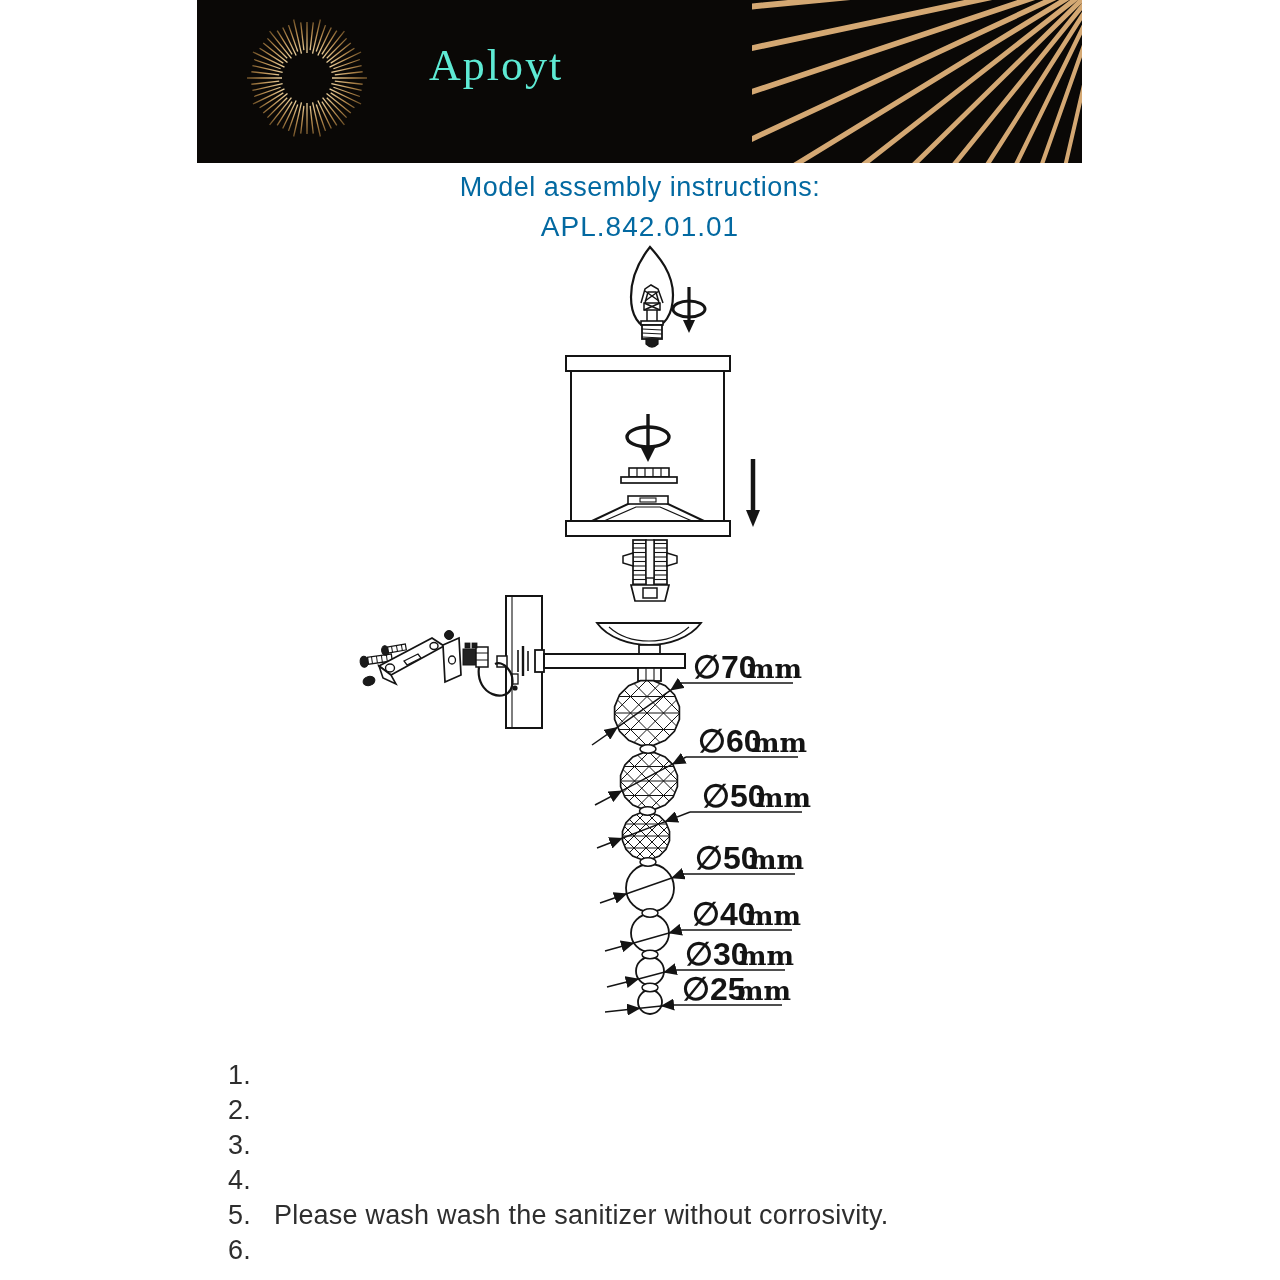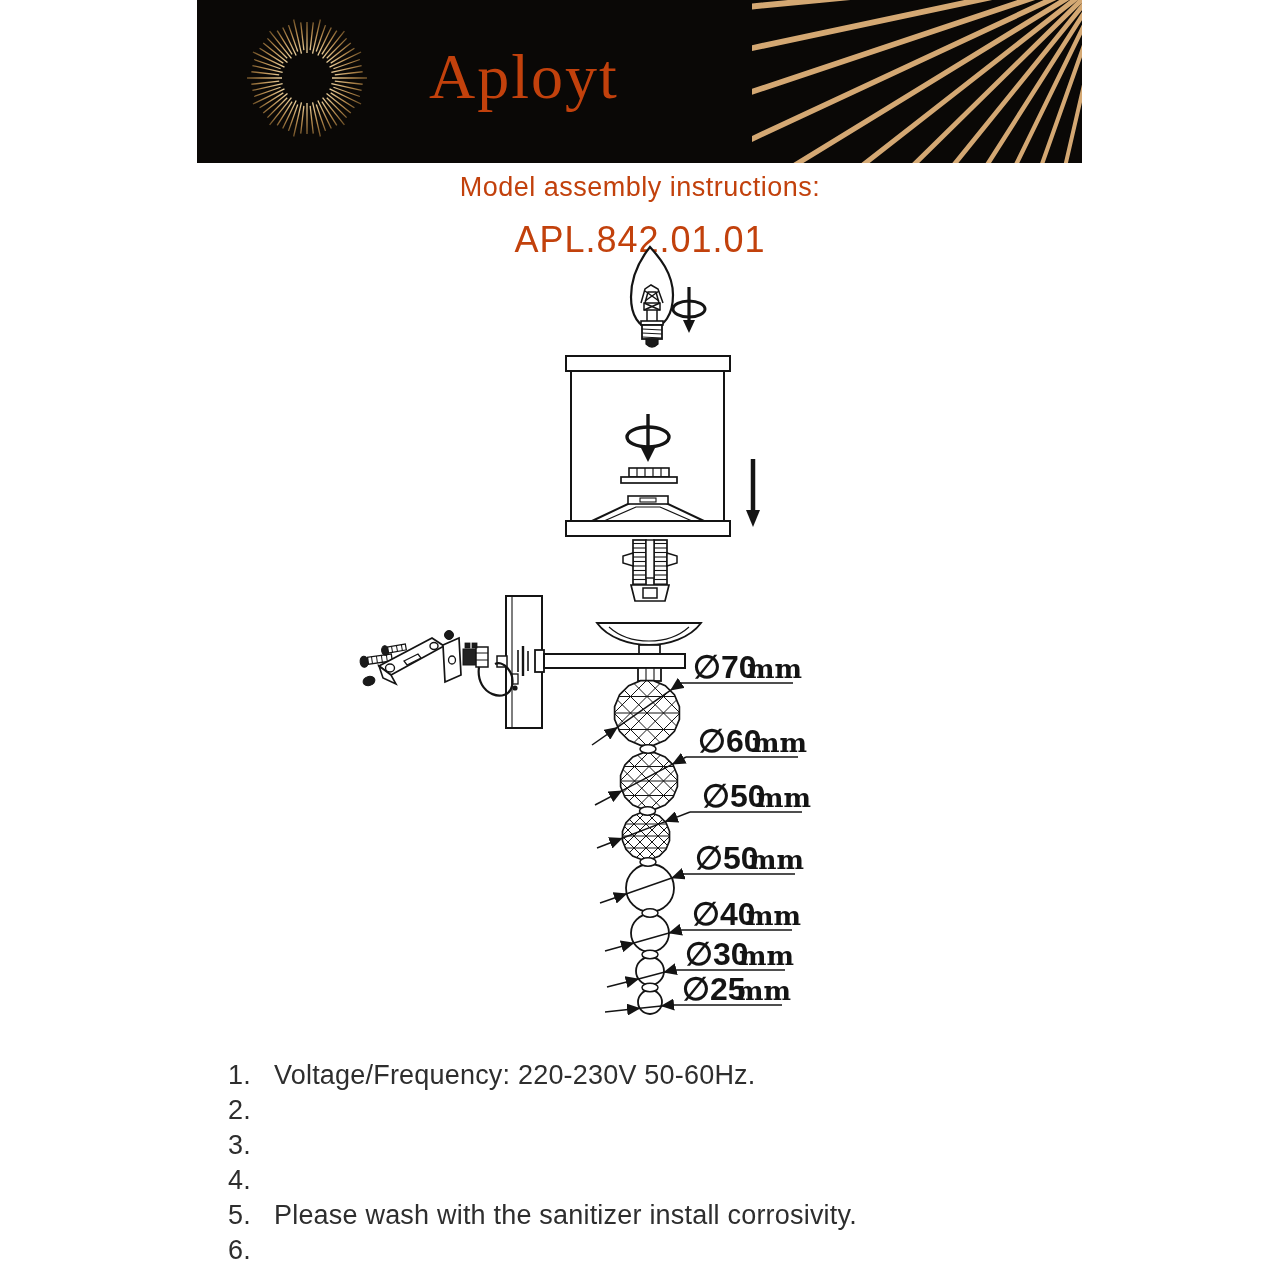--- a/index.html
+++ b/index.html
@@ -3,28 +3,28 @@
 <meta charset="utf-8">
 <style>
   html,body{margin:0;padding:0;background:#fff;}
   .page{position:relative;width:1280px;height:1280px;background:#ffffff;
         font-family:"Liberation Sans",sans-serif;overflow:hidden;}
 
   
   .banner{position:absolute;left:197px;top:0;width:885px;height:163px;
           background:#0a0806;overflow:hidden;}
   .banner .brand{position:absolute;left:232px;top:40px;font-family:"Liberation Serif",serif;
-          font-size:64px;font-weight:500;letter-spacing:2px;color:#c2410c;}
+          font-size:44px;font-weight:500;letter-spacing:2px;color:#5eead4;}
   .logo-svg{position:absolute;left:48px;top:4px;}
   .rays-svg{position:absolute;right:0;top:0;}
 
   
-  .title-wrap{position:absolute;left:0;top:172px;width:1280px;text-align:center;color:#c2410c;}
+  .title-wrap{position:absolute;left:0;top:172px;width:1280px;text-align:center;color:#0369a1;}
   .title-line1{font-size:27px;font-weight:500;letter-spacing:.5px;}
-  .title-line2{font-size:36px;font-weight:500;letter-spacing:1px;margin-top:16px;}
+  .title-line2{font-size:28px;font-weight:500;letter-spacing:1px;margin-top:8px;}
 
   
   .diagram{position:absolute;left:0;top:0;}
   .dim-val{font-family:"Liberation Sans",sans-serif;font-size:32px;font-weight:800;fill:#141414;}
   .dim-unit{font-family:"DejaVu Serif",serif;font-size:26px;font-weight:700;fill:#141414;}
 
   
   .instructions{position:absolute;left:228px;top:1058px;color:#2e2e2e;}
   .instr-item{display:flex;font-size:27px;line-height:35px;letter-spacing:.2px;}
   .instr-num{width:46px;flex:none;}
@@ -417,33 +417,32 @@
     <text id="du4" class="dim-unit" x="746" y="925">mm</text>
     <text id="dv5" class="dim-val" x="685" y="965">∅30</text>
     <text id="du5" class="dim-unit" x="739" y="965">mm</text>
     <text id="dv6" class="dim-val" x="682" y="1000">∅25</text>
     <text id="du6" class="dim-unit" x="736" y="1000">mm</text>
   </svg>
 
   <div class="instructions">
     <div class="instr-item">
       <span class="instr-num">1.</span>
-      <span class="instr-txt">Voltage/Frequency: 220-230V 50-60Hz.</span>
     </div>
     <div class="instr-item">
       <span class="instr-num">2.</span>
     </div>
     <div class="instr-item">
       <span class="instr-num">3.</span>
     </div>
     <div class="instr-item">
       <span class="instr-num">4.</span>
     </div>
     <div class="instr-item">
       <span class="instr-num">5.</span>
-      <span class="instr-txt">Please wash with the sanitizer install corrosivity.</span>
+      <span class="instr-txt">Please wash wash the sanitizer without corrosivity.</span>
     </div>
     <div class="instr-item">
       <span class="instr-num">6.</span>
     </div>
   </div>
 
 </div>
 
 </body></html>

